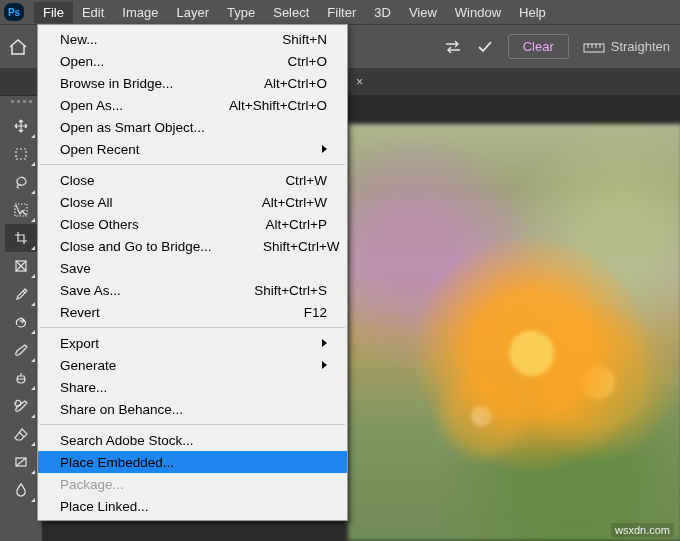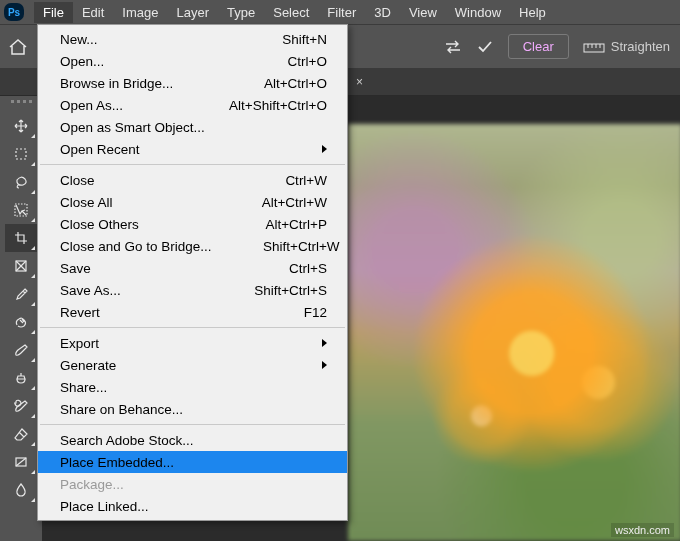--- a/index.html
+++ b/index.html
@@ -398,21 +398,20 @@
     <div class="dd-item">
       <span class="dd-label">Close Others</span>
       <span class="dd-shortcut">Alt+Ctrl+P</span>
     </div>
     <div class="dd-item">
       <span class="dd-label">Close and Go to Bridge...</span>
       <span class="dd-shortcut">Shift+Ctrl+W</span>
     </div>
     <div class="dd-item">
       <span class="dd-label">Save</span>
-      <span class="dd-shortcut">Ctrl+S</span>
     </div>
     <div class="dd-item">
       <span class="dd-label">Save As...</span>
       <span class="dd-shortcut">Shift+Ctrl+S</span>
     </div>
     <div class="dd-item">
       <span class="dd-label">Revert</span>
       <span class="dd-shortcut">F12</span>
     </div>
     <div class="dd-sep"></div>

